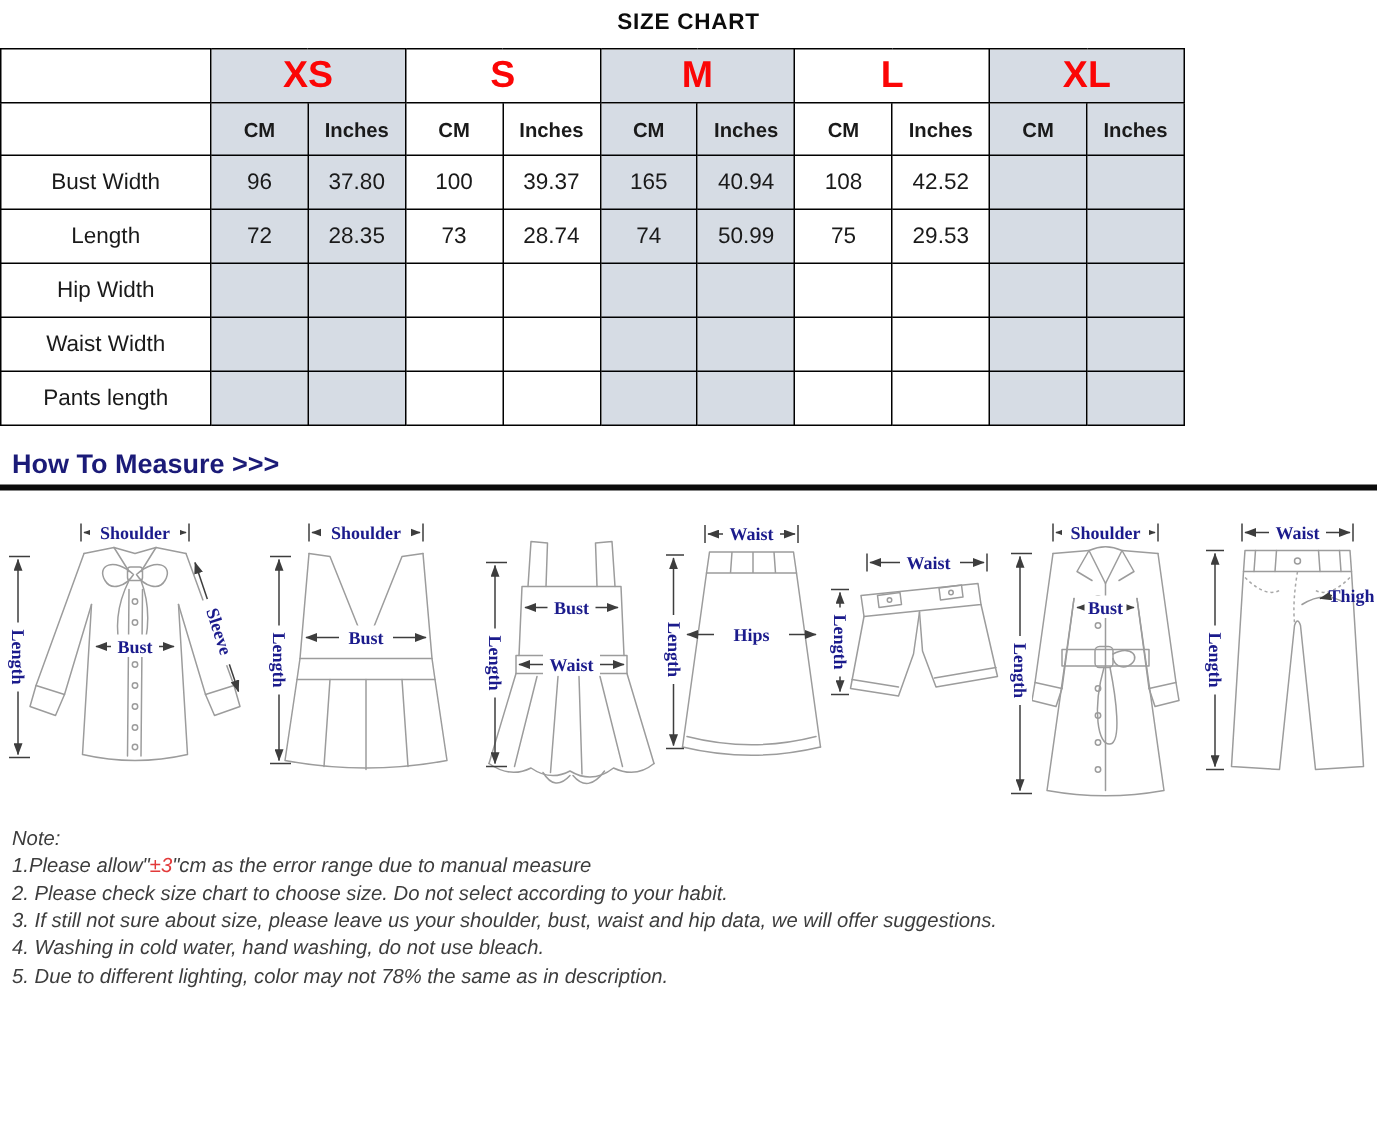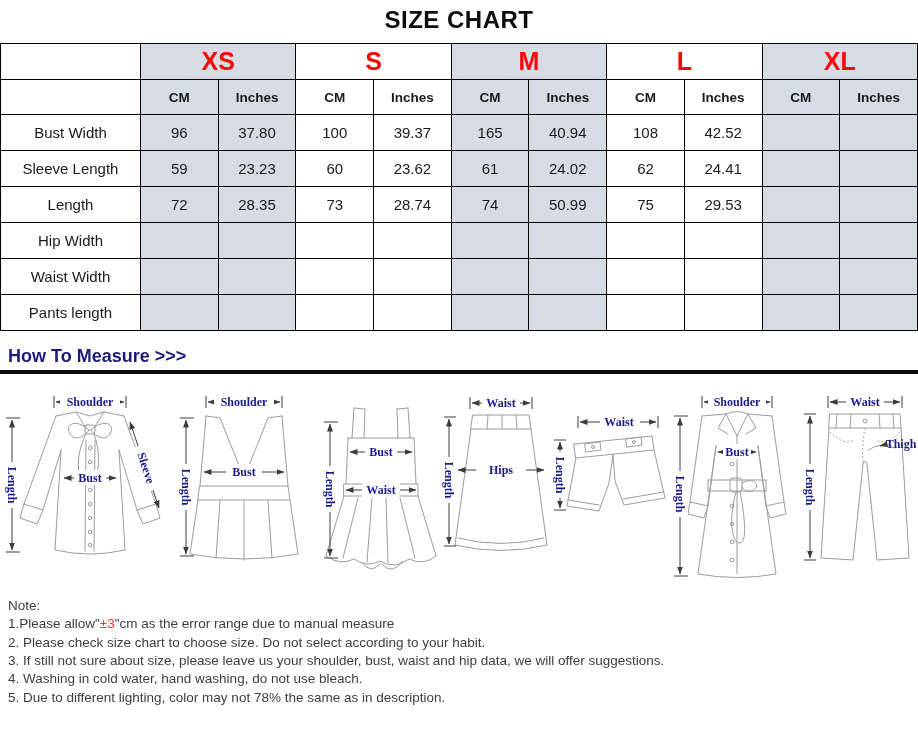--- a/index.html
+++ b/index.html
@@ -1,39 +1,39 @@
 <!DOCTYPE html>
 <html><head>
 <meta charset="utf-8">
 <style>
   html,body{margin:0;padding:0;background:#fff;}
   .page{width:918px;height:750px;overflow:hidden;background:#fff;font-family:"Liberation Sans",sans-serif;color:#1a1a1a;}
-  .title{ text-align:center;font-size:24px;font-weight:bold;color:#0d0d0d;padding-top:6px;letter-spacing:0.5px;}
-
-  table.size{border-collapse:collapse;width:918px;table-layout:fixed;margin-top:9px;}
+  .title{ text-align:center;font-size:15px;font-weight:bold;color:#0d0d0d;padding-top:6px;letter-spacing:0.5px;}
+
+  table.size{border-collapse:collapse;width:790px;table-layout:fixed;margin-top:9px;}
   table.size td{border:1px solid #000;text-align:center;vertical-align:middle;padding:0;overflow:hidden;}
   tr.hr1 td{height:35px;}
   td.sz{color:#fb0606;font-weight:bold;font-size:25px;}
   tr.hr2 td{height:34px;font-weight:bold;font-size:13.5px;}
   tr.dr td{height:35px;font-size:15px;}
   td.rl{font-size:13px;}
   td.sh{background:#d6dce4;}
 
   .measure-head{margin:15px 0 3px 8px;font-size:18px;font-weight:bold;color:#1b1b78;}
   .bar{height:4px;background:#0b0b0b;width:918px;}
 
   .garments{display:flex;align-items:center;margin-top:13px;height:200px;}
   .garments svg{display:block;flex:0 0 auto;}
   .g{fill:none;stroke:#9c9c9c;stroke-width:1;stroke-linejoin:round;stroke-linecap:round;}
   .s{fill:none;stroke:#a8a8a8;stroke-width:1;stroke-dasharray:2 2;}
   .d{fill:none;stroke:#3d3d3d;stroke-width:1;}
   .wb{fill:#ffffff;stroke:none;}
   .garments text{font-family:"Liberation Serif",serif;font-weight:bold;font-size:12px;fill:#1b1b8c;}
 
-  .notes{margin:10px 13px 0 8px;font-size:13.5px;color:#3d3d3d;line-height:1.36;}
+  .notes{margin:10px 13px 0 8px;font-size:13.5px;color:#3d3d3d;line-height:1.36;font-style:italic;}
   .notes .red{color:#e23a3a;}
 </style>
 </head>
 <body>
 
 <div class="page">
 
   <div class="title">SIZE CHART</div>
 
   <table class="size">
@@ -75,33 +75,20 @@
     <tr class="dr">
       <td class="rl">Bust Width</td>
       <td class="sh">96</td>
       <td class="sh">37.80</td>
       <td>100</td>
       <td>39.37</td>
       <td class="sh">165</td>
       <td class="sh">40.94</td>
       <td>108</td>
       <td>42.52</td>
-      <td class="sh"></td>
-      <td class="sh"></td>
-    </tr>
-    <tr class="dr">
-      <td class="rl">Sleeve Length</td>
-      <td class="sh">59</td>
-      <td class="sh">23.23</td>
-      <td>60</td>
-      <td>23.62</td>
-      <td class="sh">61</td>
-      <td class="sh">24.02</td>
-      <td>62</td>
-      <td>24.41</td>
       <td class="sh"></td>
       <td class="sh"></td>
     </tr>
     <tr class="dr">
       <td class="rl">Length</td>
       <td class="sh">72</td>
       <td class="sh">28.35</td>
       <td>73</td>
       <td>28.74</td>
       <td class="sh">74</td>

